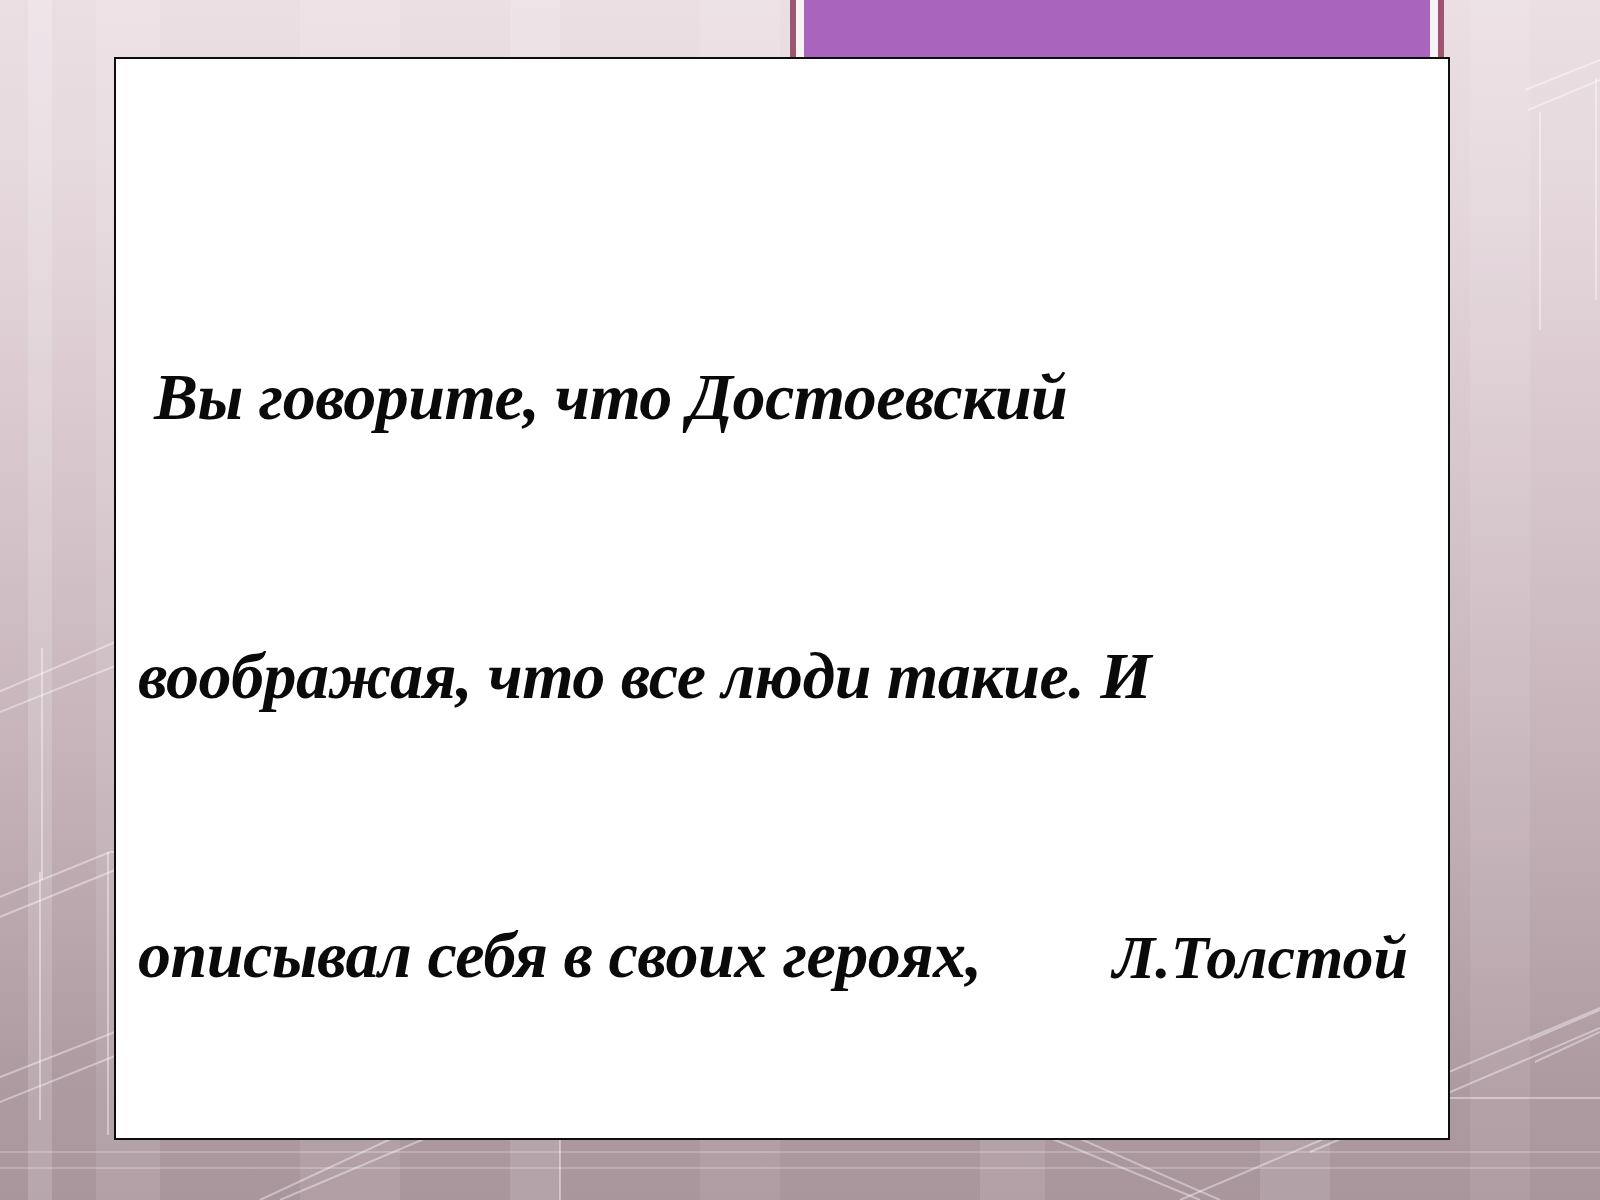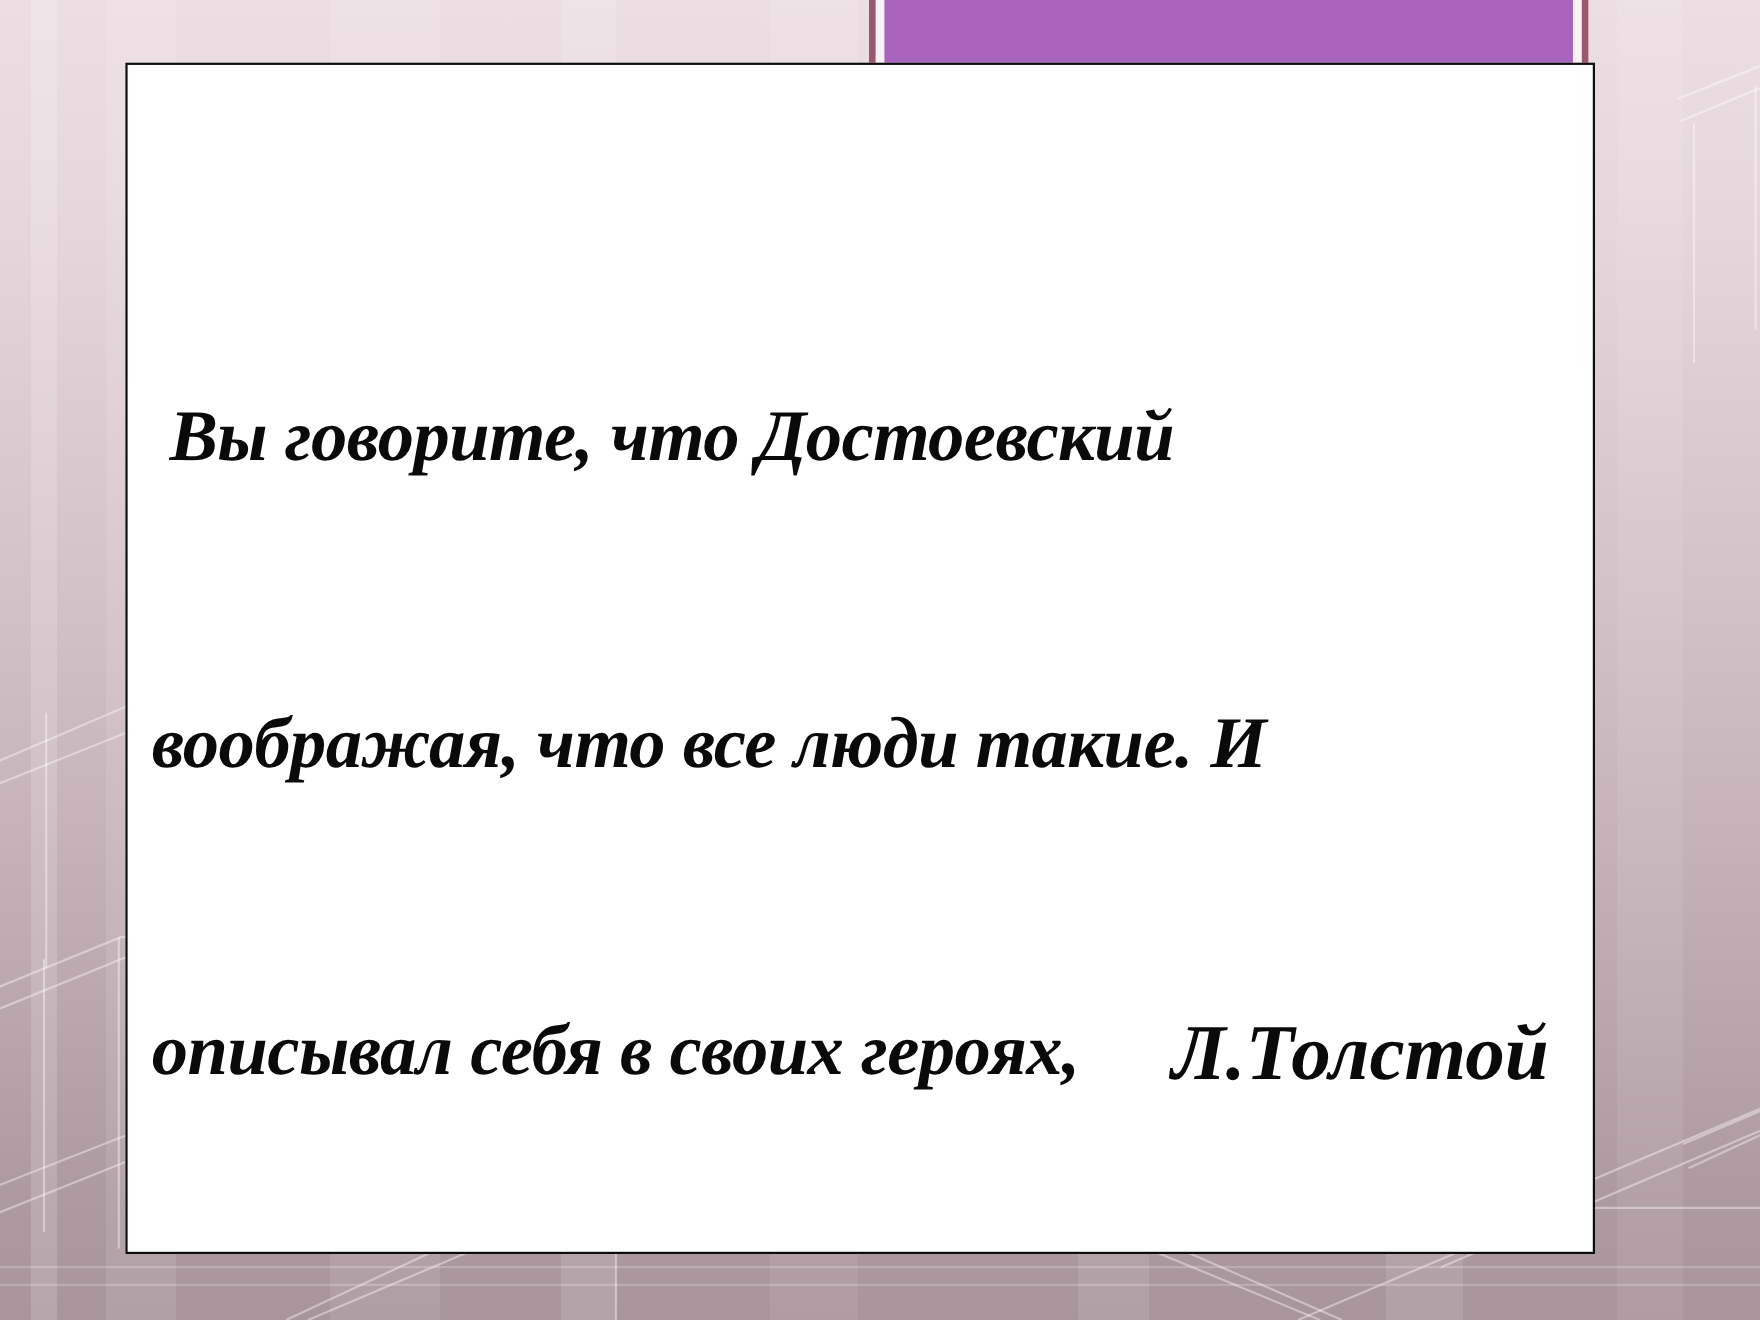--- a/index.html
+++ b/index.html
@@ -134,21 +134,21 @@
   .quote .ln-4 { letter-spacing: -1.4px; }
 
   .attribution {
     position: absolute;
     right: 40px;
     top: 855px;
     color: #0a0a0a;
     font-family: "Liberation Serif", "DejaVu Serif", serif;
     font-style: italic;
     font-weight: bold;
-    font-size: 72px;
+    font-size: 62px;
     line-height: 86px;
     text-align: right;
     white-space: pre;
   }
 </style>
 </head>
 <body>
 
 <div id="slide">
 

